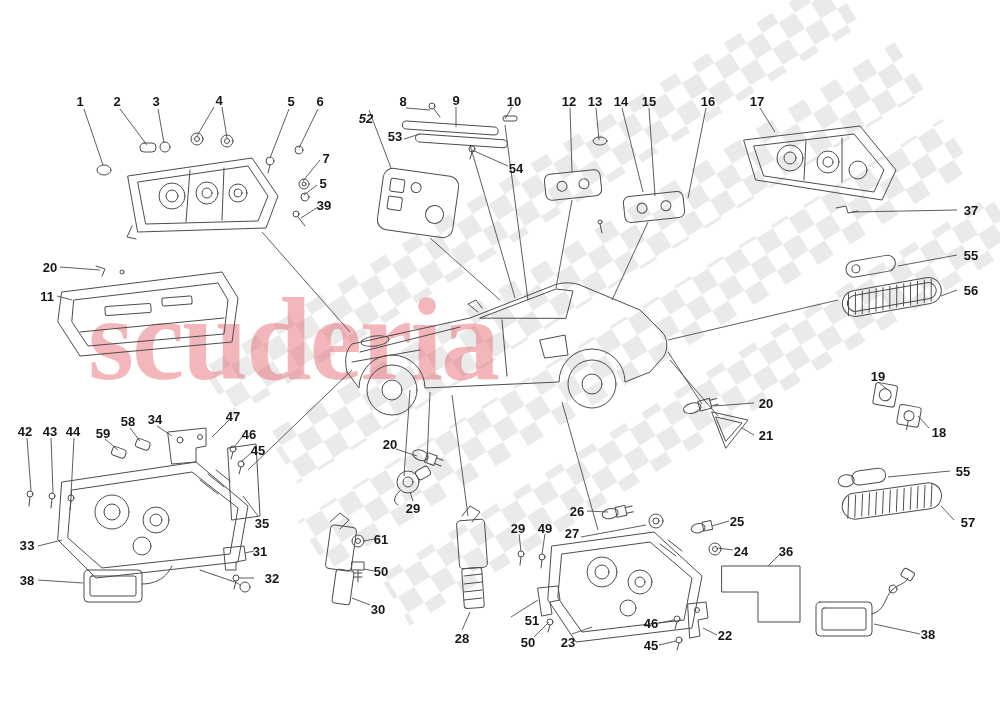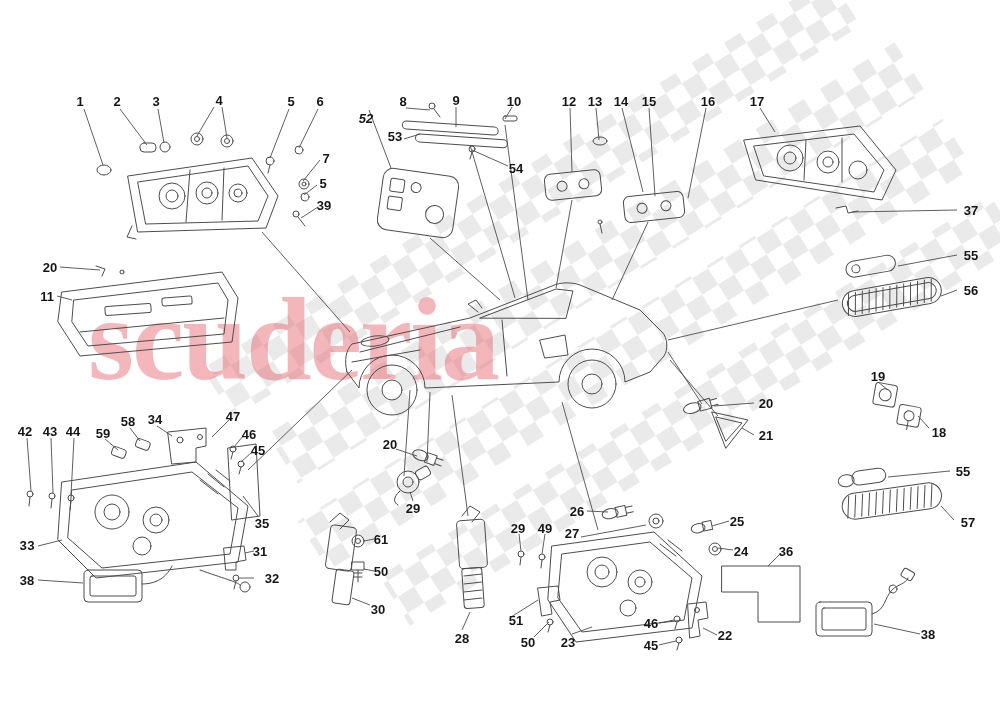--- a/index.html
+++ b/index.html
@@ -402,21 +402,21 @@
       <div class="part-label" style="left: 390px; top: 444px;">20</div>
       <div class="part-label" style="left: 413px; top: 508px;">29</div>
       <div class="part-label" style="left: 381px; top: 539px;">61</div>
       <div class="part-label" style="left: 381px; top: 571px;">50</div>
       <div class="part-label" style="left: 378px; top: 609px;">30</div>
       <div class="part-label" style="left: 462px; top: 638px;">28</div>
       <div class="part-label" style="left: 518px; top: 528px;">29</div>
       <div class="part-label" style="left: 545px; top: 528px;">49</div>
       <div class="part-label" style="left: 577px; top: 511px;">26</div>
       <div class="part-label" style="left: 572px; top: 533px;">27</div>
-      <div class="part-label" style="left: 516px; top: 620px;">51</div>
+      <div class="part-label" style="left: 532px; top: 620px;">51</div>
       <div class="part-label" style="left: 528px; top: 642px;">50</div>
       <div class="part-label" style="left: 568px; top: 642px;">23</div>
       <div class="part-label" style="left: 737px; top: 521px;">25</div>
       <div class="part-label" style="left: 741px; top: 551px;">24</div>
       <div class="part-label" style="left: 786px; top: 551px;">36</div>
       <div class="part-label" style="left: 651px; top: 623px;">46</div>
       <div class="part-label" style="left: 651px; top: 645px;">45</div>
       <div class="part-label" style="left: 725px; top: 635px;">22</div>
       <div class="part-label" style="left: 928px; top: 634px;">38</div>
     </div>

